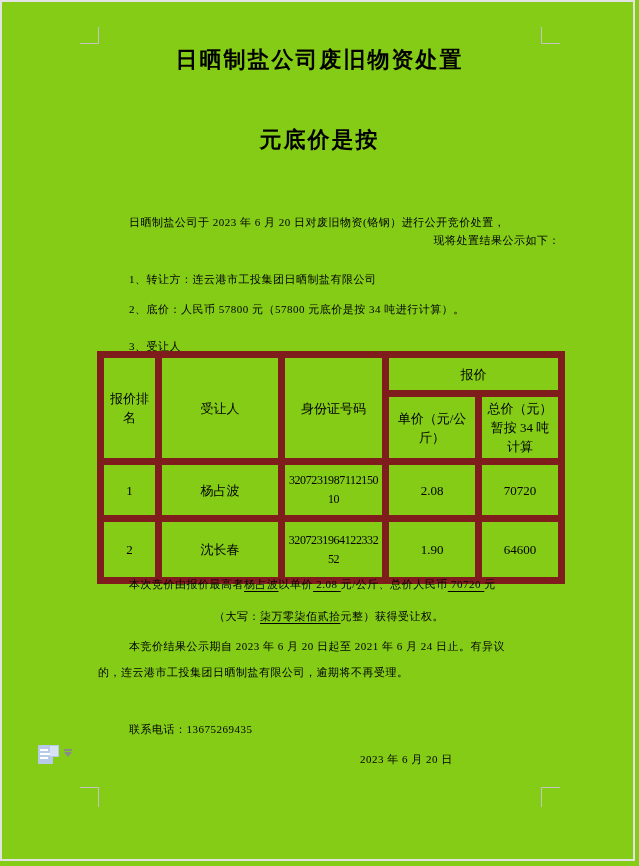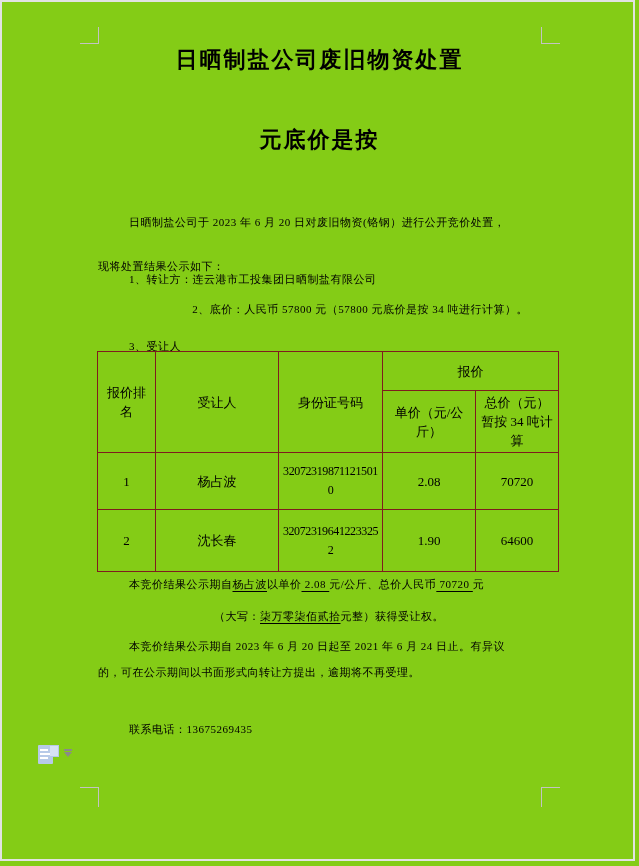--- a/index.html
+++ b/index.html
@@ -23,21 +23,21 @@
     position:absolute;left:0;width:639px;text-align:center;
     font-size:22px;font-weight:bold;letter-spacing:2px;line-height:28px;
   }
   u, .ul{text-decoration:underline;text-underline-offset:3px;}
   
   table.bids{
     position:absolute;left:97px;top:351px;border-collapse:collapse;table-layout:fixed;
     font-size:13px;letter-spacing:0;
   }
   table.bids td,table.bids th{
-    border:1px solid #7f1d1d;font-weight:normal;text-align:center;vertical-align:middle;
+    border:7px solid #7f1d1d;font-weight:normal;text-align:center;vertical-align:middle;
     padding:2px 3px;line-height:19px;overflow:hidden;
   }
   td.idcell{word-break:break-all;font-size:12px;letter-spacing:-0.4px;}
   th.wrapcell{word-break:break-all;}
   
   .paste-btn{position:absolute;left:36px;top:743px;width:42px;height:26px;cursor:pointer;}
   .clipboard{position:absolute;left:2px;top:2px;width:15px;height:19px;background:#b7cae8;border-radius:1px;}
   .clipboard .stripe{position:absolute;left:2px;width:8px;height:2px;background:#ffffff;}
   .clipboard .s1{top:4px;} .clipboard .s2{top:8px;width:10px;} .clipboard .s3{top:12px;}
   .minipage{
@@ -63,23 +63,23 @@
   <div class="mark" style="left:541px;top:43px;width:19px;height:1px;"></div>
   <div class="mark" style="left:98px;top:787px;width:1px;height:20px;"></div>
   <div class="mark" style="left:80px;top:787px;width:19px;height:1px;"></div>
   <div class="mark" style="left:541px;top:787px;width:1px;height:20px;"></div>
   <div class="mark" style="left:541px;top:787px;width:19px;height:1px;"></div>
 
   <div class="doc-title" style="top:46px;">日晒制盐公司废旧物资处置</div>
   <div class="doc-title" style="top:126px;">元底价是按</div>
 
   <div class="tline indent" style="top:212px;">日晒制盐公司于 2023 年 6 月 20 日对废旧物资(铬钢）进行公开竞价处置，</div>
-  <div class="tline" style="top:256px;">现将处置结果公示如下：</div>
+  <div class="tline" style="top:230px;text-align:right;">现将处置结果公示如下：</div>
   <div class="tline indent" style="top:269px;">1、转让方：连云港市工投集团日晒制盐有限公司</div>
-  <div class="tline indent" style="top:299px;text-align:center;">2、底价：人民币 57800 元（57800 元底价是按 34 吨进行计算）。</div>
+  <div class="tline indent" style="top:299px;">2、底价：人民币 57800 元（57800 元底价是按 34 吨进行计算）。</div>
   <div class="tline indent" style="top:326px;margin-top:10px;">3、受让人</div>
 
   <table class="bids">
     <colgroup>
       <col style="width:58px">
         <col style="width:123px">
         <col style="width:104px">
         <col style="width:93px">
         <col style="width:83px">
     </colgroup>
@@ -104,28 +104,29 @@
     <tr style="height:62px;">
       <td>2</td>
       <td>沈长春</td>
       <td class="idcell">320723196412233252</td>
       <td>1.90</td>
       <td>64600</td>
     </tr>
   </tbody>
     </table>
 
-  <div class="tline indent" style="top:574px;"><span>本竞价结果公示期自</span><span class="ul">杨占波</span><span>以单价</span><span class="ul"> 2.08 </span><span>元/公斤、总价人民币</span><span class="ul"> 70720 </span><span>元</span></div>
+  <div class="tline indent" style="top:574px;"><span>本次竞价由报价最高者</span><span class="ul">杨占波</span><span>以单价</span><span class="ul"> 2.08 </span><span>元/公斤、总价人民币</span><span class="ul"> 70720 </span><span>元</span></div>
   <div class="tline" style="top:606px;text-align:center;"><span>（大写：</span><span class="ul">柒万零柒佰贰拾</span><span>元整）获得受让权。</span></div>
 
   <div class="tline indent" style="top:636px;">本竞价结果公示期自 2023 年 6 月 20 日起至 2021 年 6 月 24 日止。有异议</div>
-  <div class="tline" style="top:662px;">的，可在公示期间以书面形式向转让方提出，逾期将不再受理。</div>
+  <div class="tline" style="top:662px;">的，连云港市工投集团日晒制盐有限公司，逾期将不再受理。</div>
 
   <div class="tline indent" style="top:719px;">联系电话：13675269435</div>
 
+  <div class="tline" style="left:360px;top:749px;width:200px;">2023 年 6 月 20 日</div>
 
   <div class="paste-btn">
     <span class="clipboard">
       <span class="minipage"></span>
       <span class="stripe s1"></span>
       <span class="stripe s2"></span>
       <span class="stripe s3"></span>
     </span>
     <span class="dropdown-bar"></span>
     <span class="dropdown-arrow"></span>

